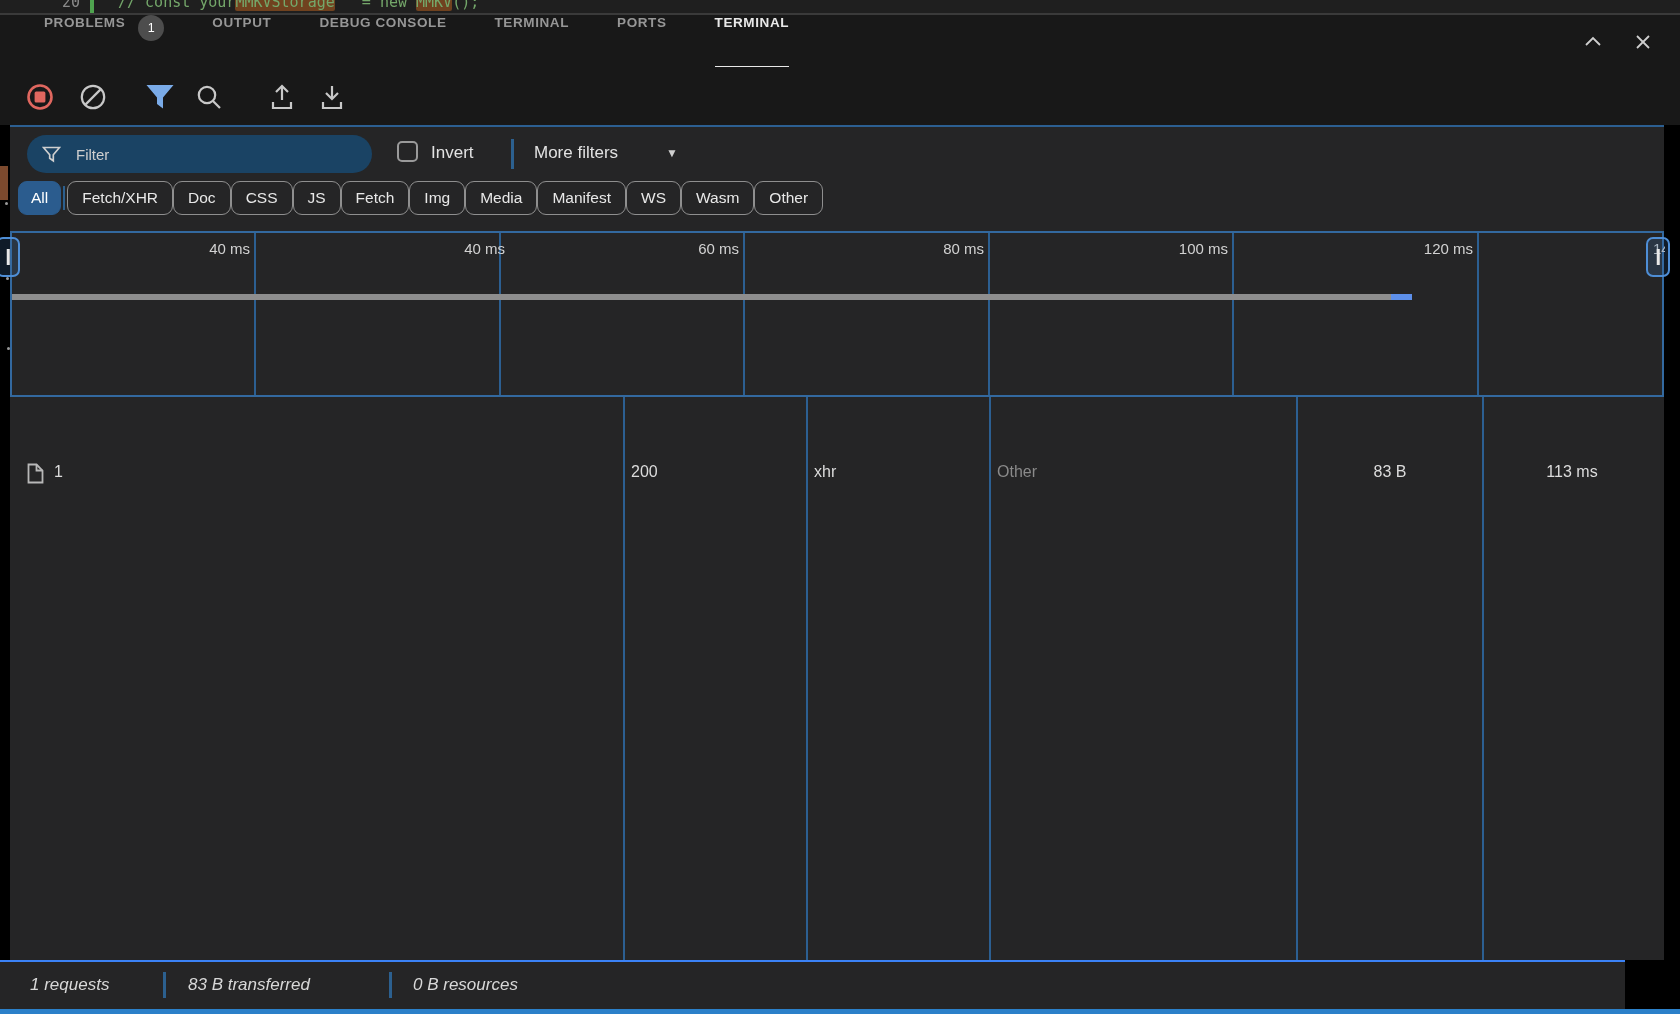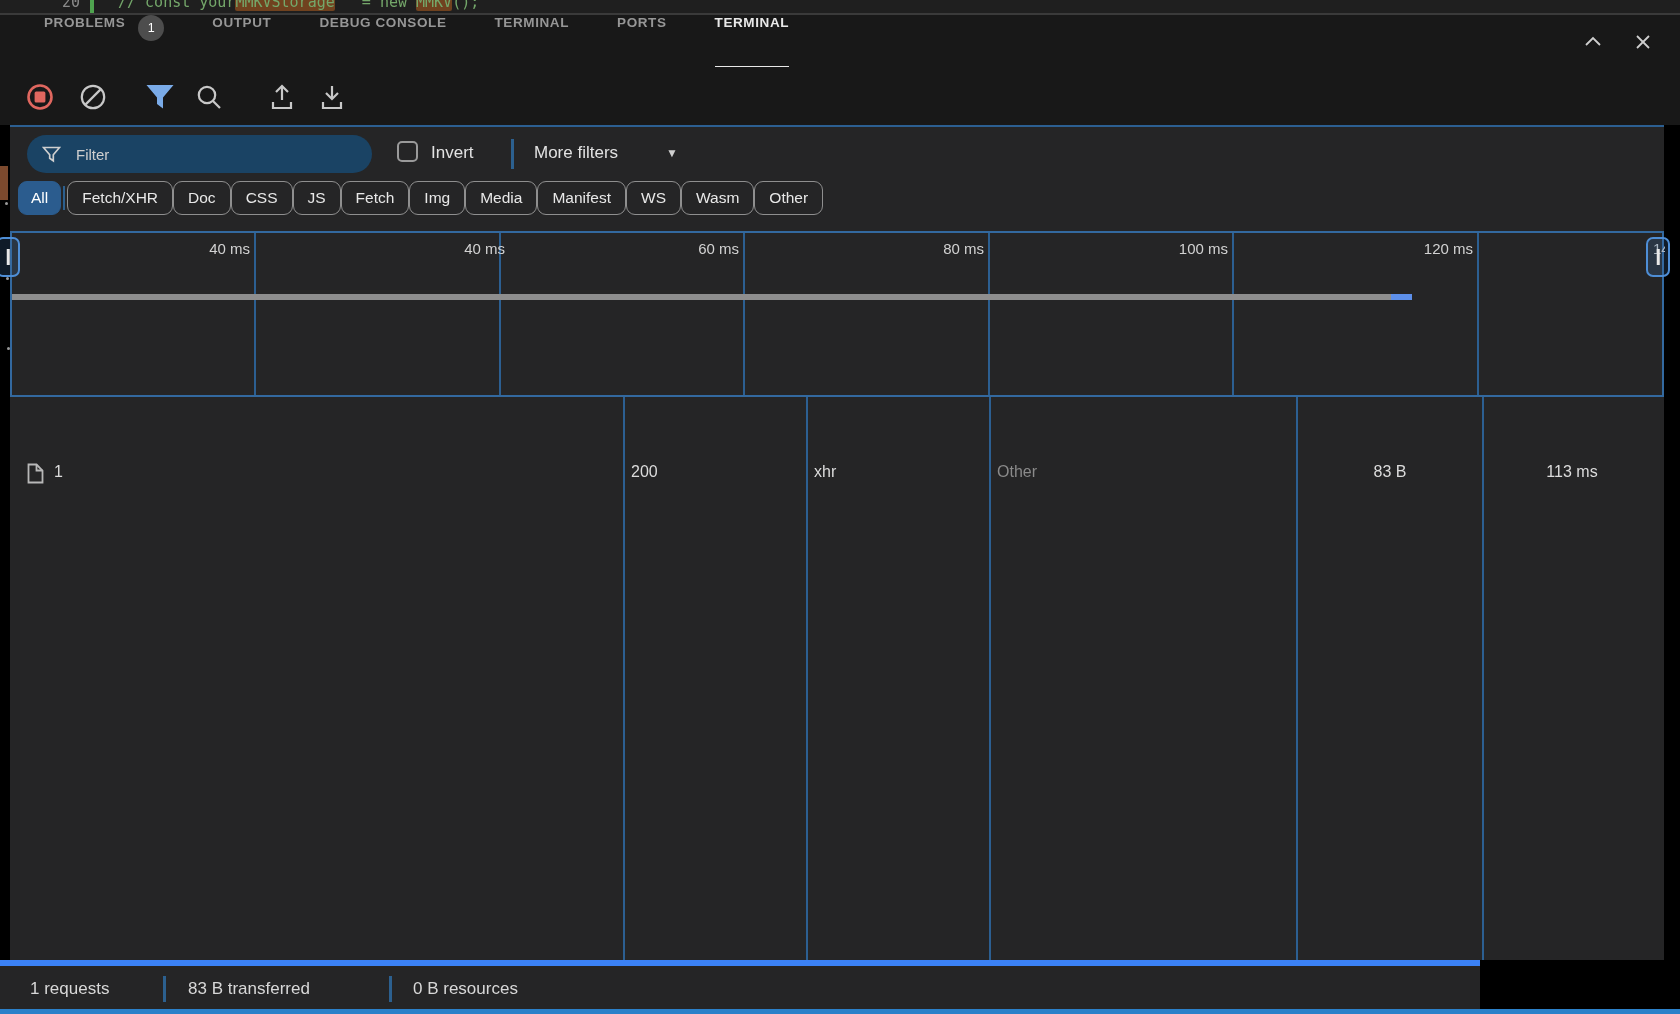--- a/index.html
+++ b/index.html
@@ -82,22 +82,22 @@
          border-bottom:2px solid #2c5f91;box-sizing:border-box;}
   .th{position:absolute;top:14px;font-size:16px;color:#dcdcdc;cursor:pointer;}
   .col-div{position:absolute;top:397px;width:1.5px;height:563px;background:#2c5f91;}
   .trow{position:absolute;left:10px;top:450px;width:1654px;height:48px;cursor:pointer;}
   .td{position:absolute;top:13px;font-size:16px;color:#dcdcdc;}
   .td.dim{color:#8a8a8a;}
   .td.right{text-align:center;}
   .doc-icon{position:absolute;left:17px;top:13px;}
 
   
-  .statusbar{position:absolute;left:0;top:960px;width:1480px;height:49px;background:#252526;
-             border-top:6px solid #3b82f6;box-sizing:border-box;}
+  .statusbar{position:absolute;left:0;top:960px;width:1625px;height:49px;background:#252526;
+             border-top:2px solid #3b82f6;box-sizing:border-box;font-style:italic;}
   .sb-text{position:absolute;top:13px;font-size:17px;color:#d8d8d8;}
   .sb-div{position:absolute;top:10px;width:2.5px;height:26px;background:#2c608f;}
   .bottom-line{position:absolute;left:0;top:1009px;width:1680px;height:5px;background:#2b80c9;}
 </style>
 </head>
 <body>
 
 <div id="screen">
 
   <div class="code-strip">

